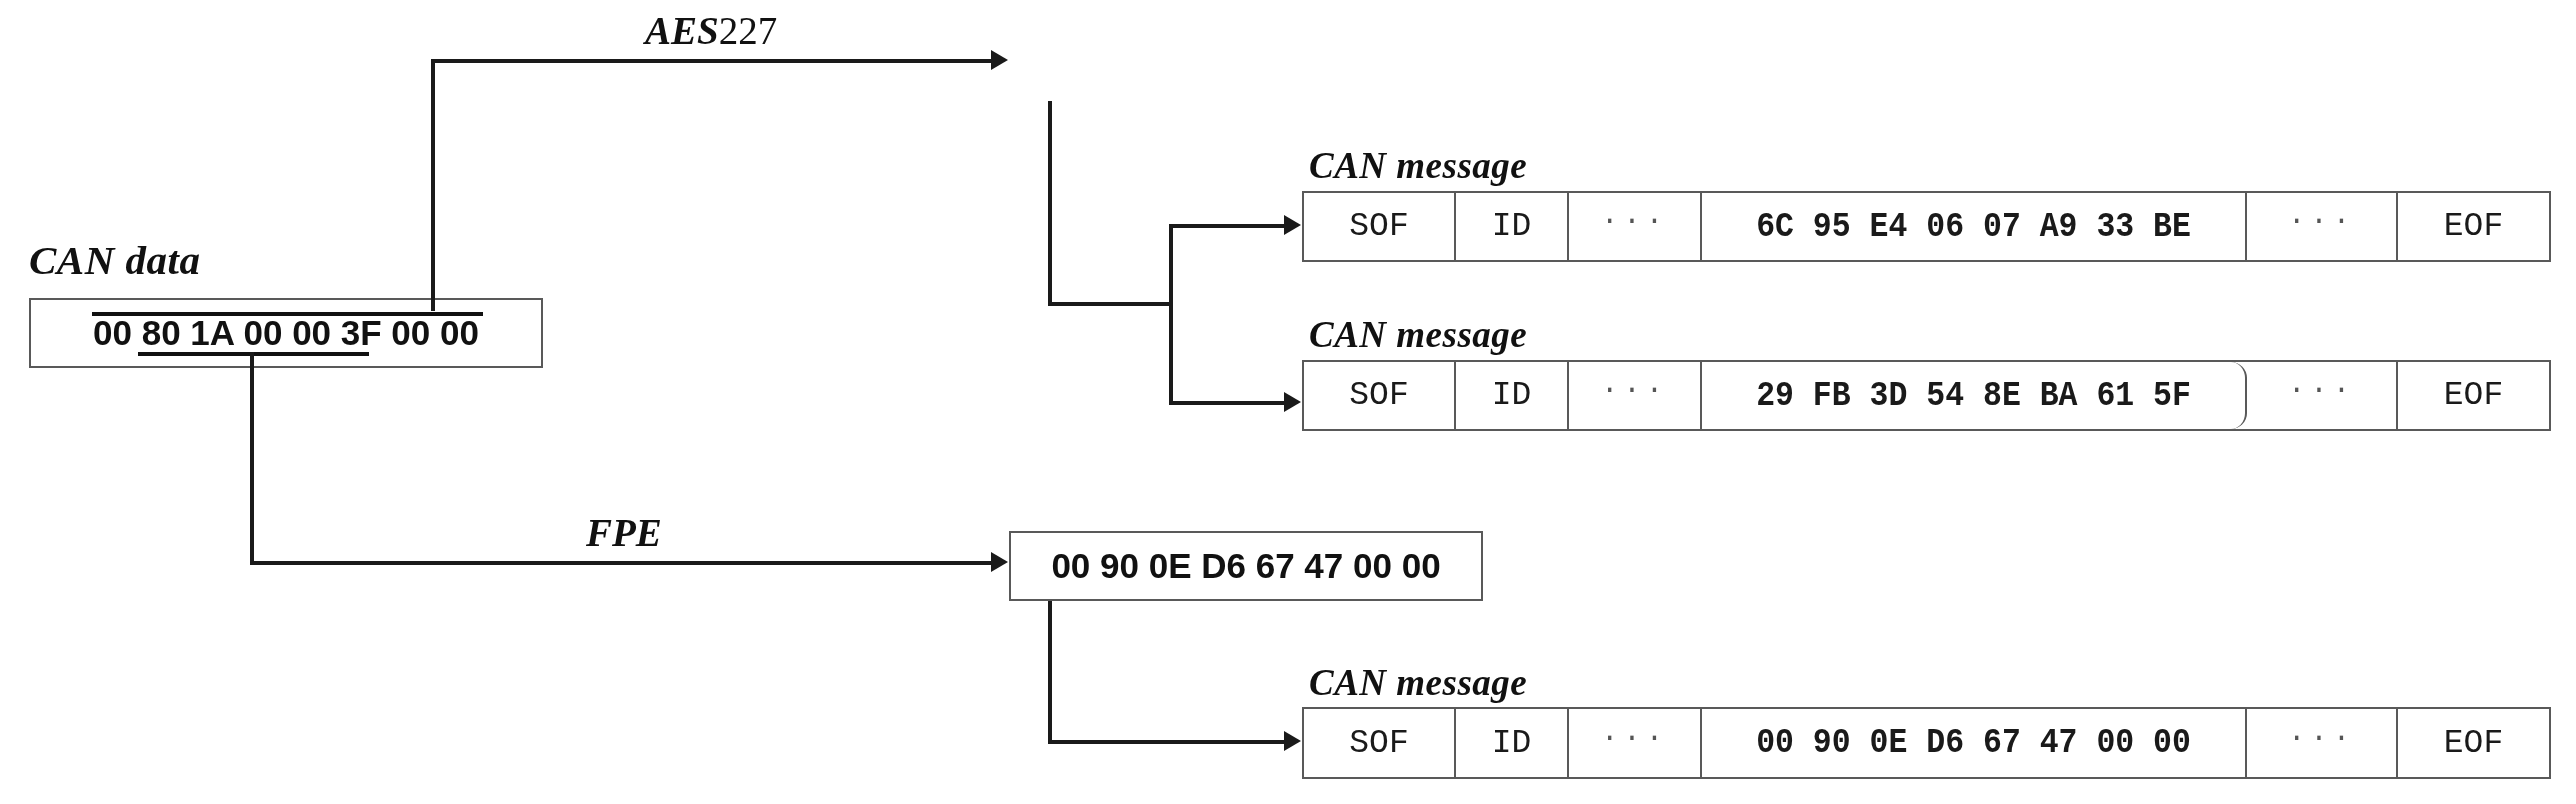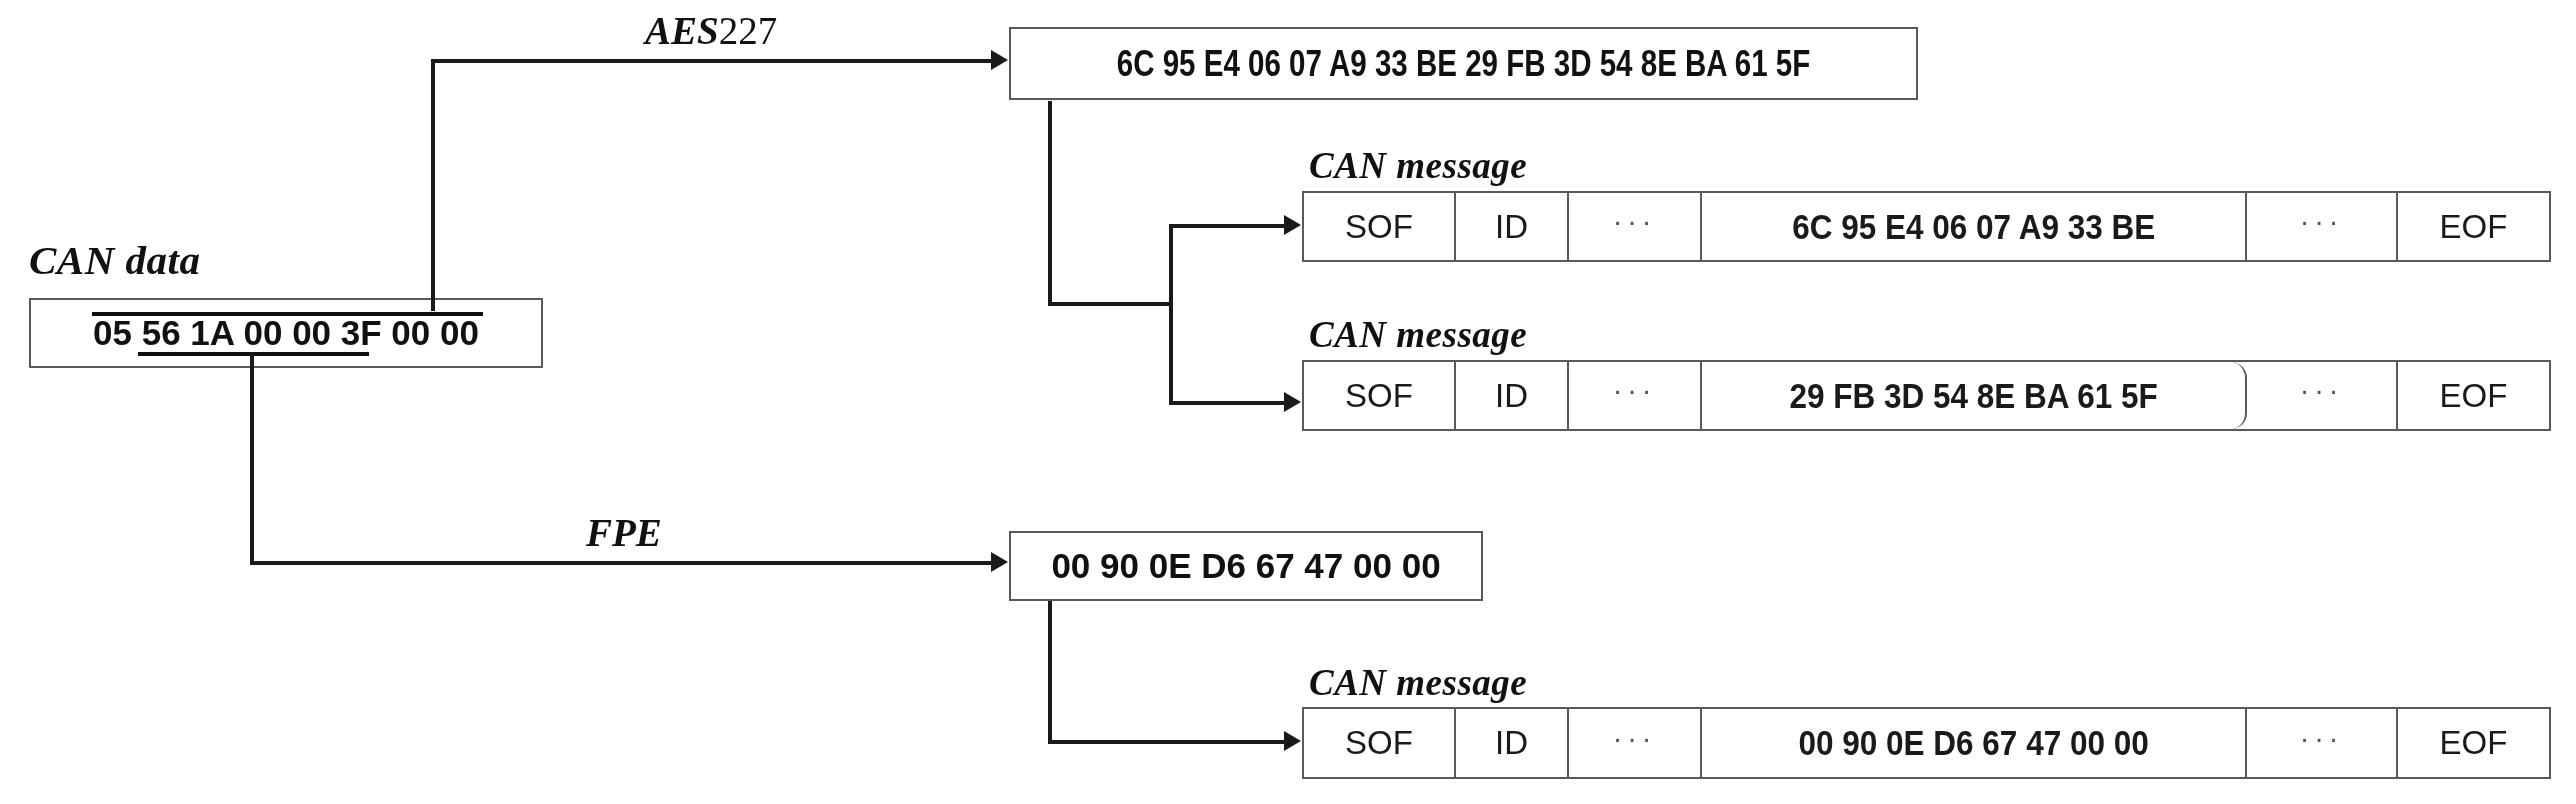--- a/index.html
+++ b/index.html
@@ -79,21 +79,21 @@
     display: flex;
     border: 2.9px solid #595959;
     background: #ffffff;
   }
   .cell {
     box-sizing: border-box;
     border-right: 2.9px solid #595959;
     display: flex;
     align-items: center;
     justify-content: center;
-    font-family: Liberation Sans, sans-serif;
+    font-family: Liberation Mono, monospace;
     font-size: 33px;
     color: #1a1a1a;
     white-space: nowrap;
     overflow: hidden;
   }
   .cell:last-child { border-right: none; }
   .cell.data {
     font-weight: 700;
     font-size: 35px;
   }
@@ -123,36 +123,33 @@
 </style>
 </head>
 <body>
 
 <div id="stage">
 
   <div class="lbl-italic" style="left:29px; top:236px; font-size:41px;">CAN data</div>
 
   <div class="box" style="left:29px; top:298px; width:514px; height:70px;">
     <div class="rule" style="left:61px; top:11.7px; width:391px;"></div>
-    <div class="hex" style="font-size:35px;">05 56 1A 00 00 3F 00 00</div>
+    <div class="hex" style="font-size:35px;">00 80 1A 00 00 3F 00 00</div>
     <div class="rule" style="left:107px; bottom:9.8px; width:231px;"></div>
   </div>
 
   <div class="ln v" style="left:431px; top:59px; height:252px;"></div>
 
   <div class="ln h" style="left:431px; top:59px; width:562px;"></div>
   <div class="arrow" style="left:991px; top:50px;"></div>
 
   <div class="lbl-alg" style="left:645px; top:7.8px;">
     <span class="it">AES</span><span class="rm">227</span>
   </div>
 
-  <div class="box" style="left:1009px; top:27px; width:909px; height:73px;">
-    <div class="hex narrow">6C 95 E4 06 07 A9 33 BE 29 FB 3D 54 8E BA 61 5F</div>
-  </div>
 
   <div class="ln v" style="left:1048px; top:101px; height:205px;"></div>
   <div class="ln h" style="left:1048px; top:302px; width:125px;"></div>
   <div class="ln v" style="left:1169px; top:224px; height:181px;"></div>
 
   <div class="ln h" style="left:1169px; top:224px; width:117px;"></div>
   <div class="arrow" style="left:1284px; top:215px;"></div>
 
   <div class="ln h" style="left:1169px; top:401px; width:117px;"></div>
   <div class="arrow" style="left:1284px; top:392px;"></div>

